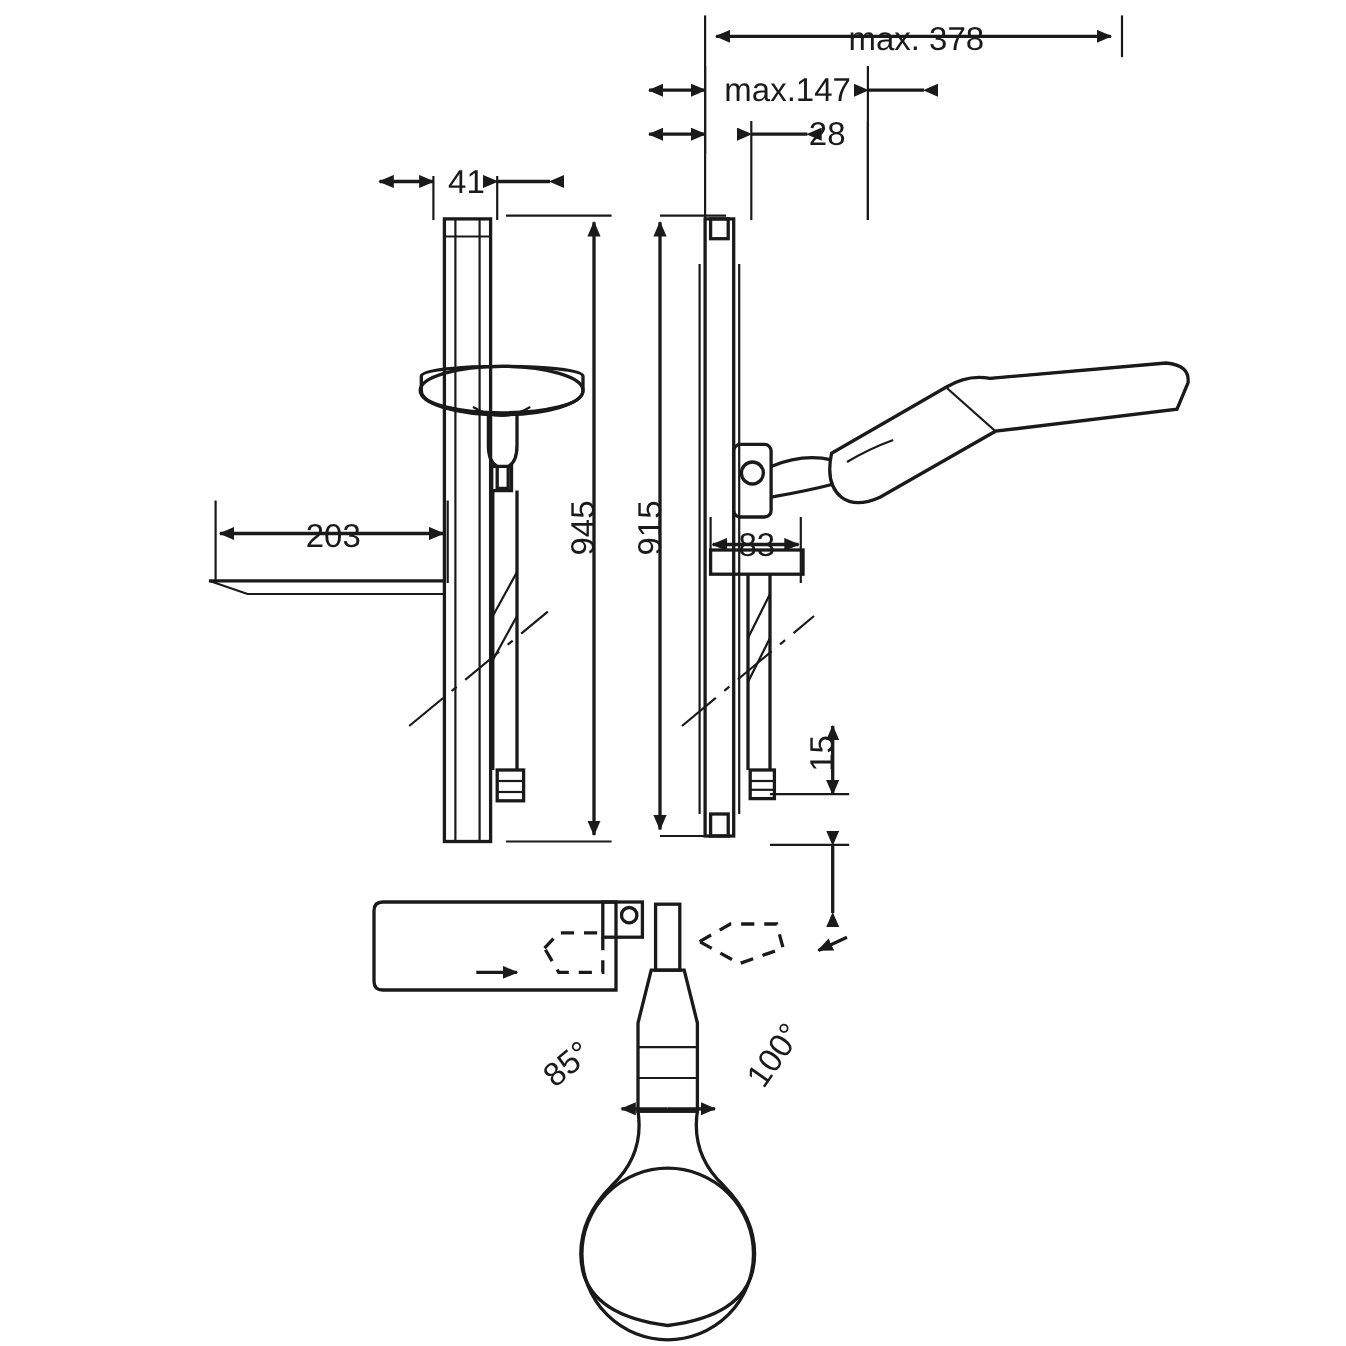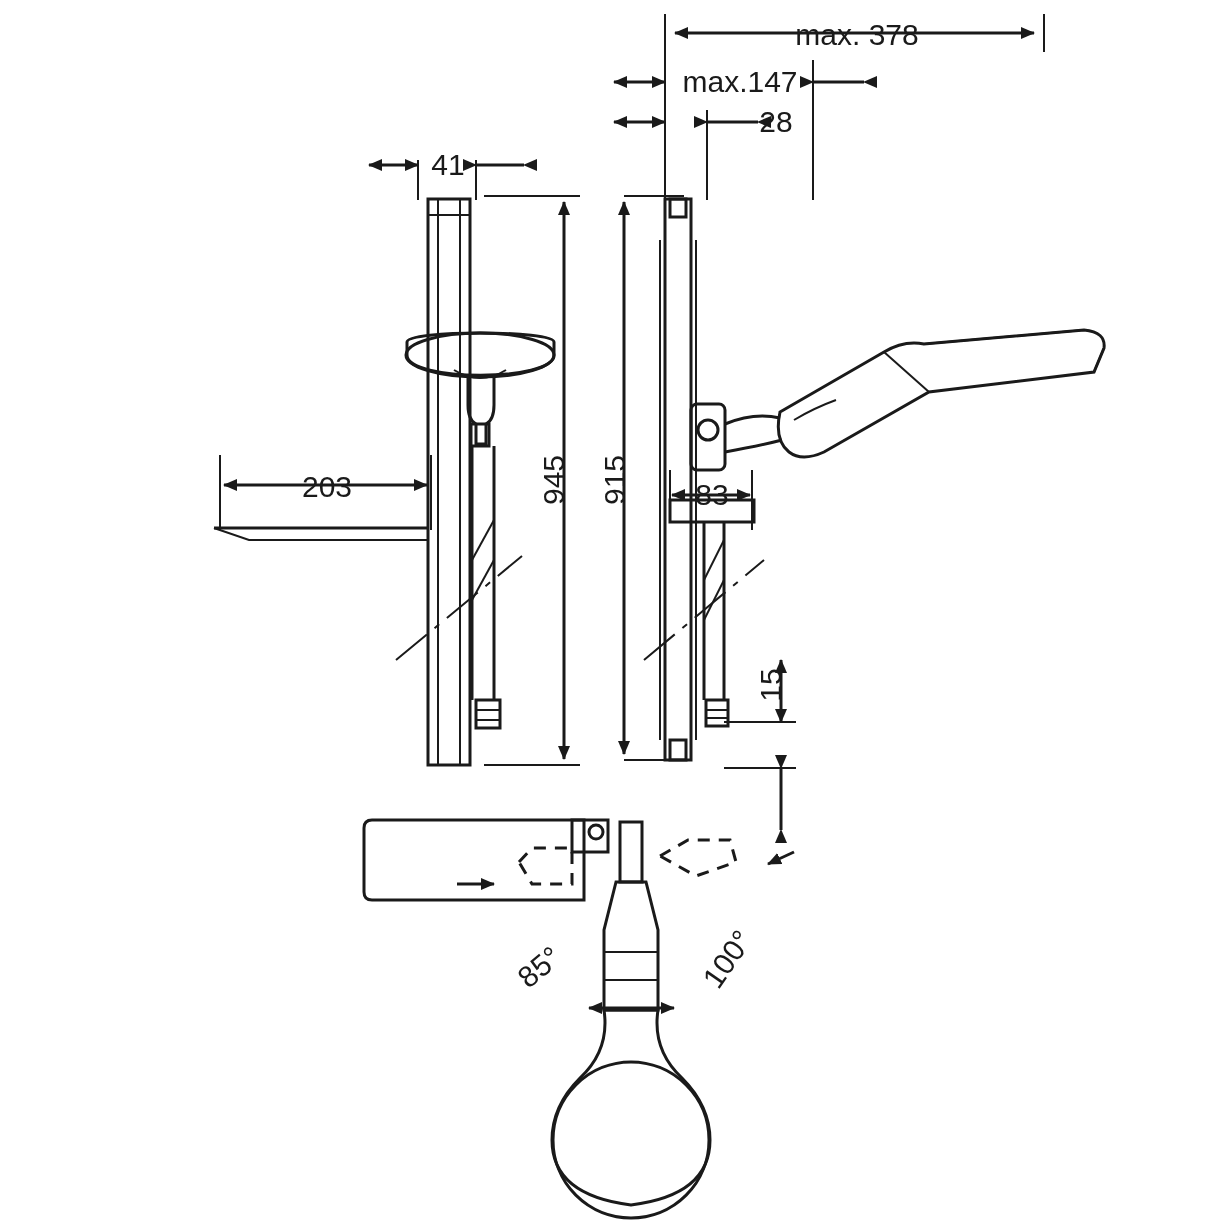--- a/index.html
+++ b/index.html
@@ -1,17 +1,17 @@
 <!DOCTYPE html>
 <html><head>
 <meta charset="utf-8">
 <style>
   html,body{margin:0;padding:0;background:#ffffff;}
   body{width:1224px;height:1224px;overflow:hidden;font-family:"Liberation Sans",sans-serif;}
-  #stage{position:relative;width:1168px;height:1224px;margin-left:24px;}
+  #stage{position:relative;width:1168px;height:1224px;}
   svg{display:block;}
   .dimtext{font-family:"Liberation Sans",sans-serif;font-size:30px;fill:#1a1a1a;}
 </style>
 </head>
 <body>
 
 <div id="stage">
 <svg width="1224" height="1224" viewBox="0 0 1224 1224" xmlns="http://www.w3.org/2000/svg">
 
   <defs>

